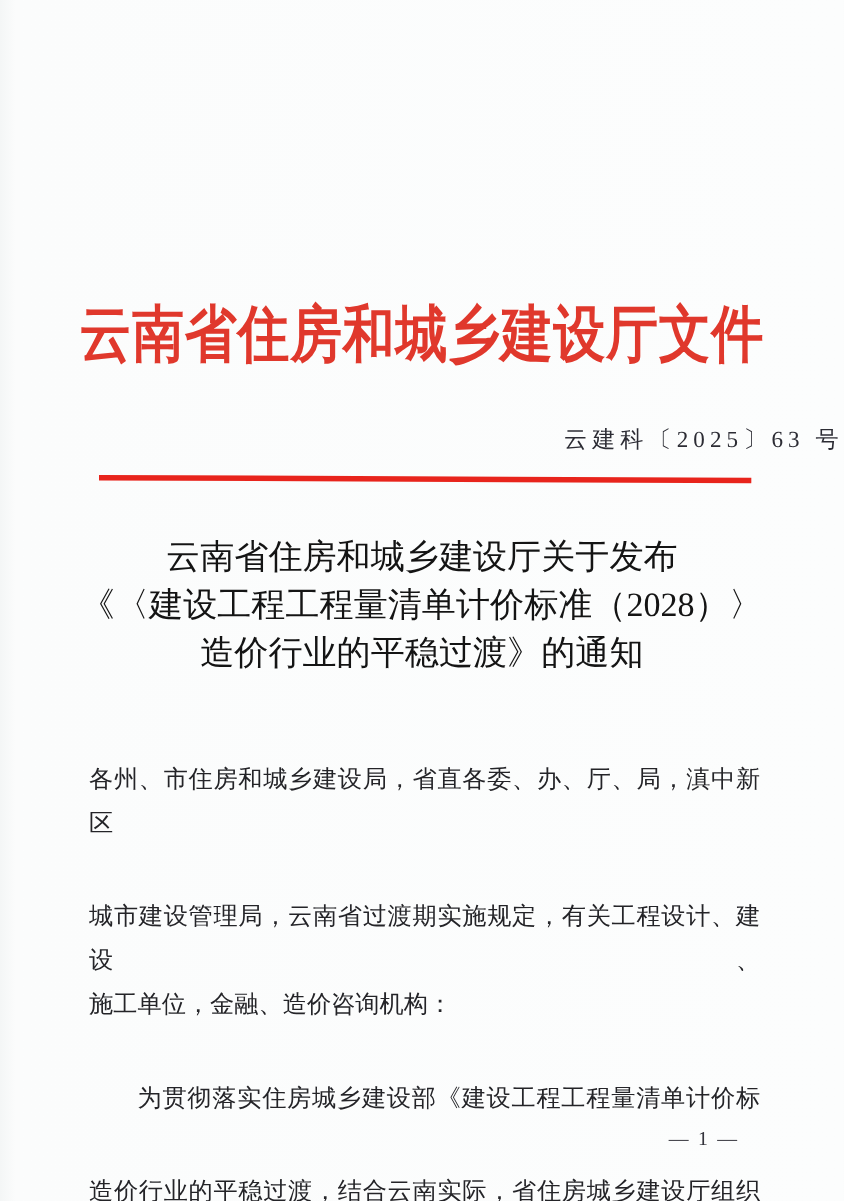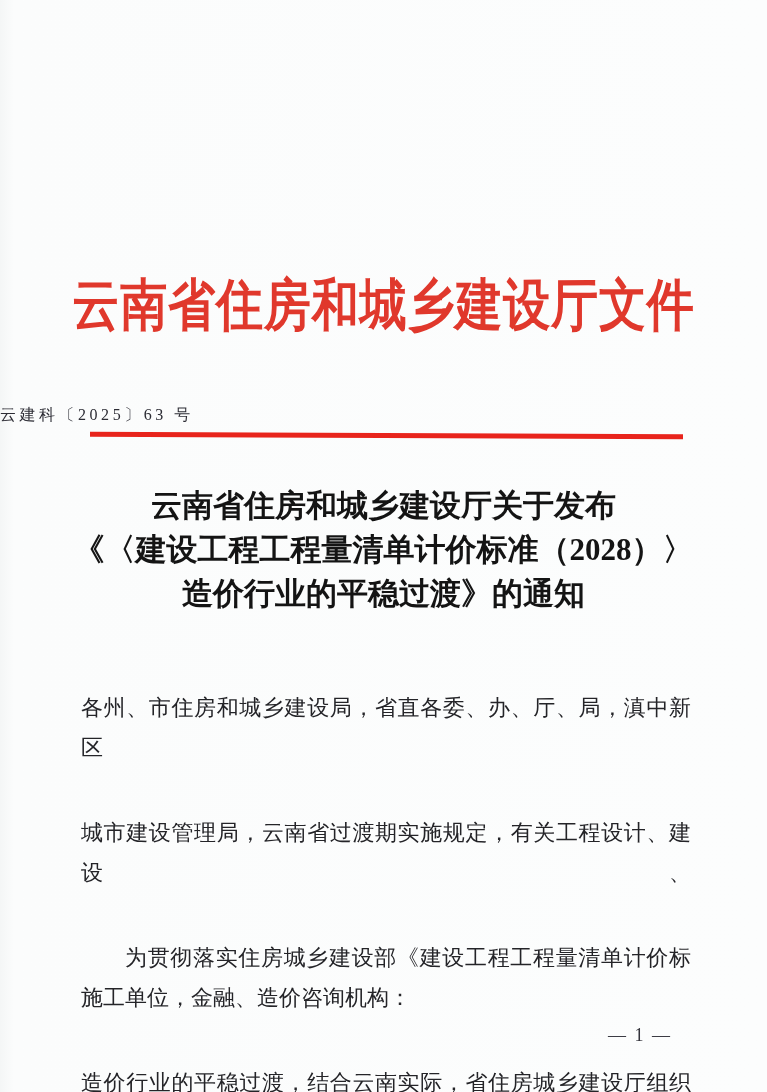--- a/index.html
+++ b/index.html
@@ -26,45 +26,45 @@
     font-weight: bold;
     color: var(--red, #e0382c);
     letter-spacing: 1px;
     transform: scaleX(0.84);
     transform-origin: 50% 50%;
     white-space: nowrap;
     line-height: 78px;
   }
   .doc-number {
     position: absolute;
-    top: 400px;
+    top: 384px;
     left: 0;
     width: 100%;
-    text-align: left;
-    font-size: 16px;
+    text-align: right;
+    font-size: 21px;
     letter-spacing: 0.22em;
     color: #2c2c34;
     line-height: 30px;
   }
   .red-rule {
     position: absolute;
     top: 433px;
     left: 90px;
     width: 593px;
     height: 5px;
     background: var(--rule-red, #e8241c);
     transform: rotate(0.25deg);
   }
   .notice-title {
     position: absolute;
     top: 484px;
     left: 0;
     width: 100%;
     text-align: center;
-    font-weight: bold;
+    font-weight: normal;
     font-size: 31px;
     color: #141414;
     line-height: 44px;
   }
   .notice-title .title-line { white-space: nowrap; }
   .body-text {
     position: absolute;
     top: 643px;
     left: 81px;
     width: 610px;
@@ -105,20 +105,20 @@
 
   <div class="notice-title">
       <div class="title-line">云南省住房和城乡建设厅关于发布</div>
       <div class="title-line">《〈建设工程工程量清单计价标准（2028）〉</div>
       <div class="title-line">造价行业的平稳过渡》的通知</div>
     </div>
 
   <div class="body-text">
       <div class="body-line fill">各州、市住房和城乡建设局，省直各委、办、厅、局，滇中新区</div>
       <div class="body-line fill">城市建设管理局，云南省过渡期实施规定，有关工程设计、建设、</div>
+      <div class="body-line">施工单位，金融、造价咨询机构：</div>
       <div class="body-line fill indent">为贯彻落实住房城乡建设部《建设工程工程量清单计价标</div>
-      <div class="body-line">施工单位，金融、造价咨询机构：</div>
       <div class="body-line fill">造价行业的平稳过渡，结合云南实际，省住房城乡建设厅组织编</div>
     </div>
 
   <div class="page-number">— 1 —</div>
 
 </div>
 
 </body></html>

